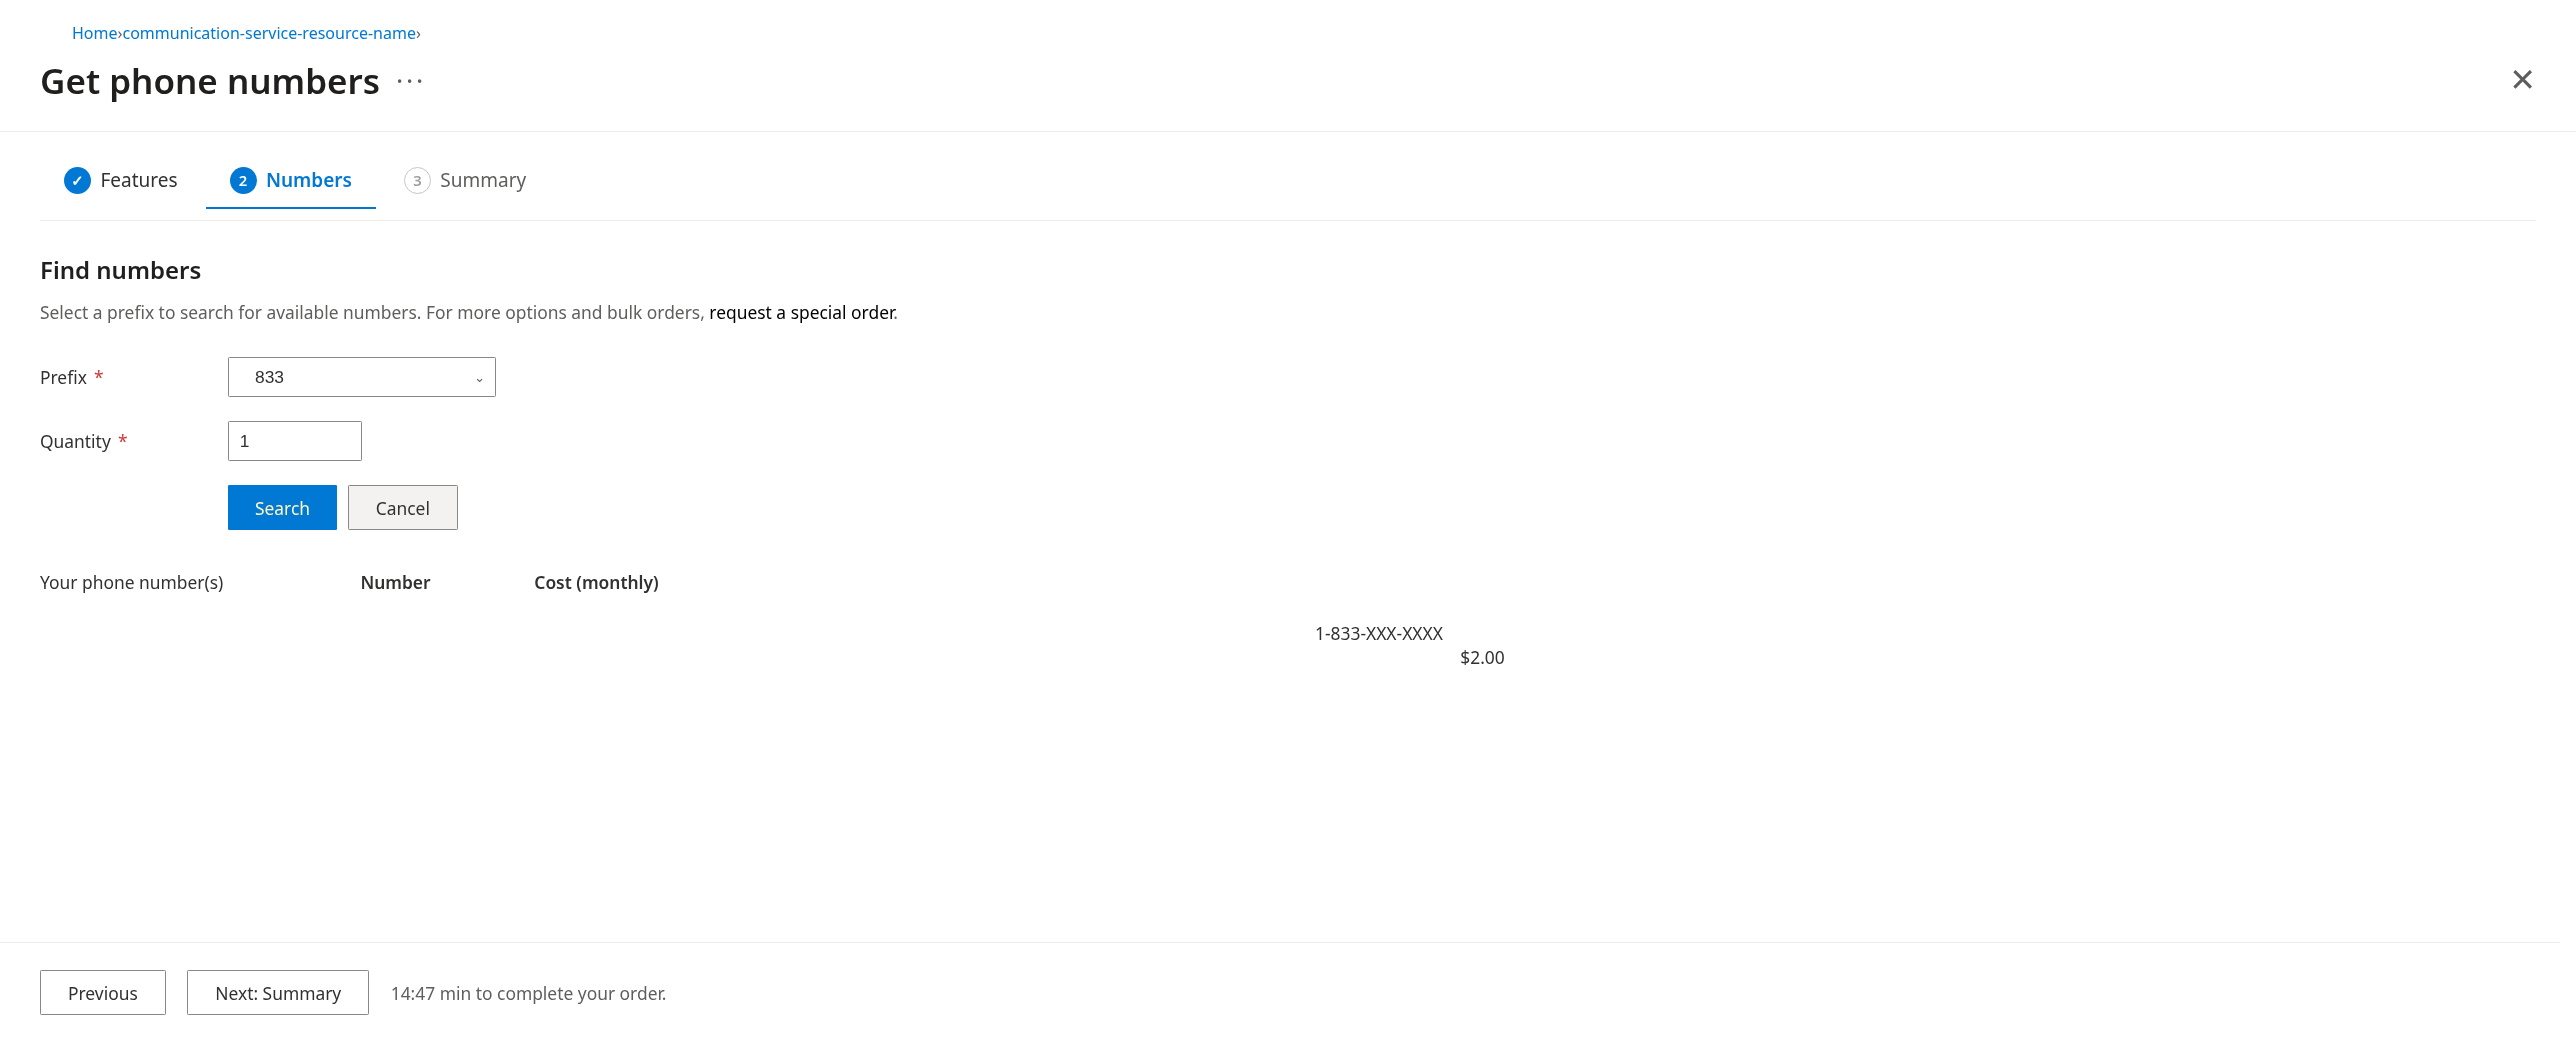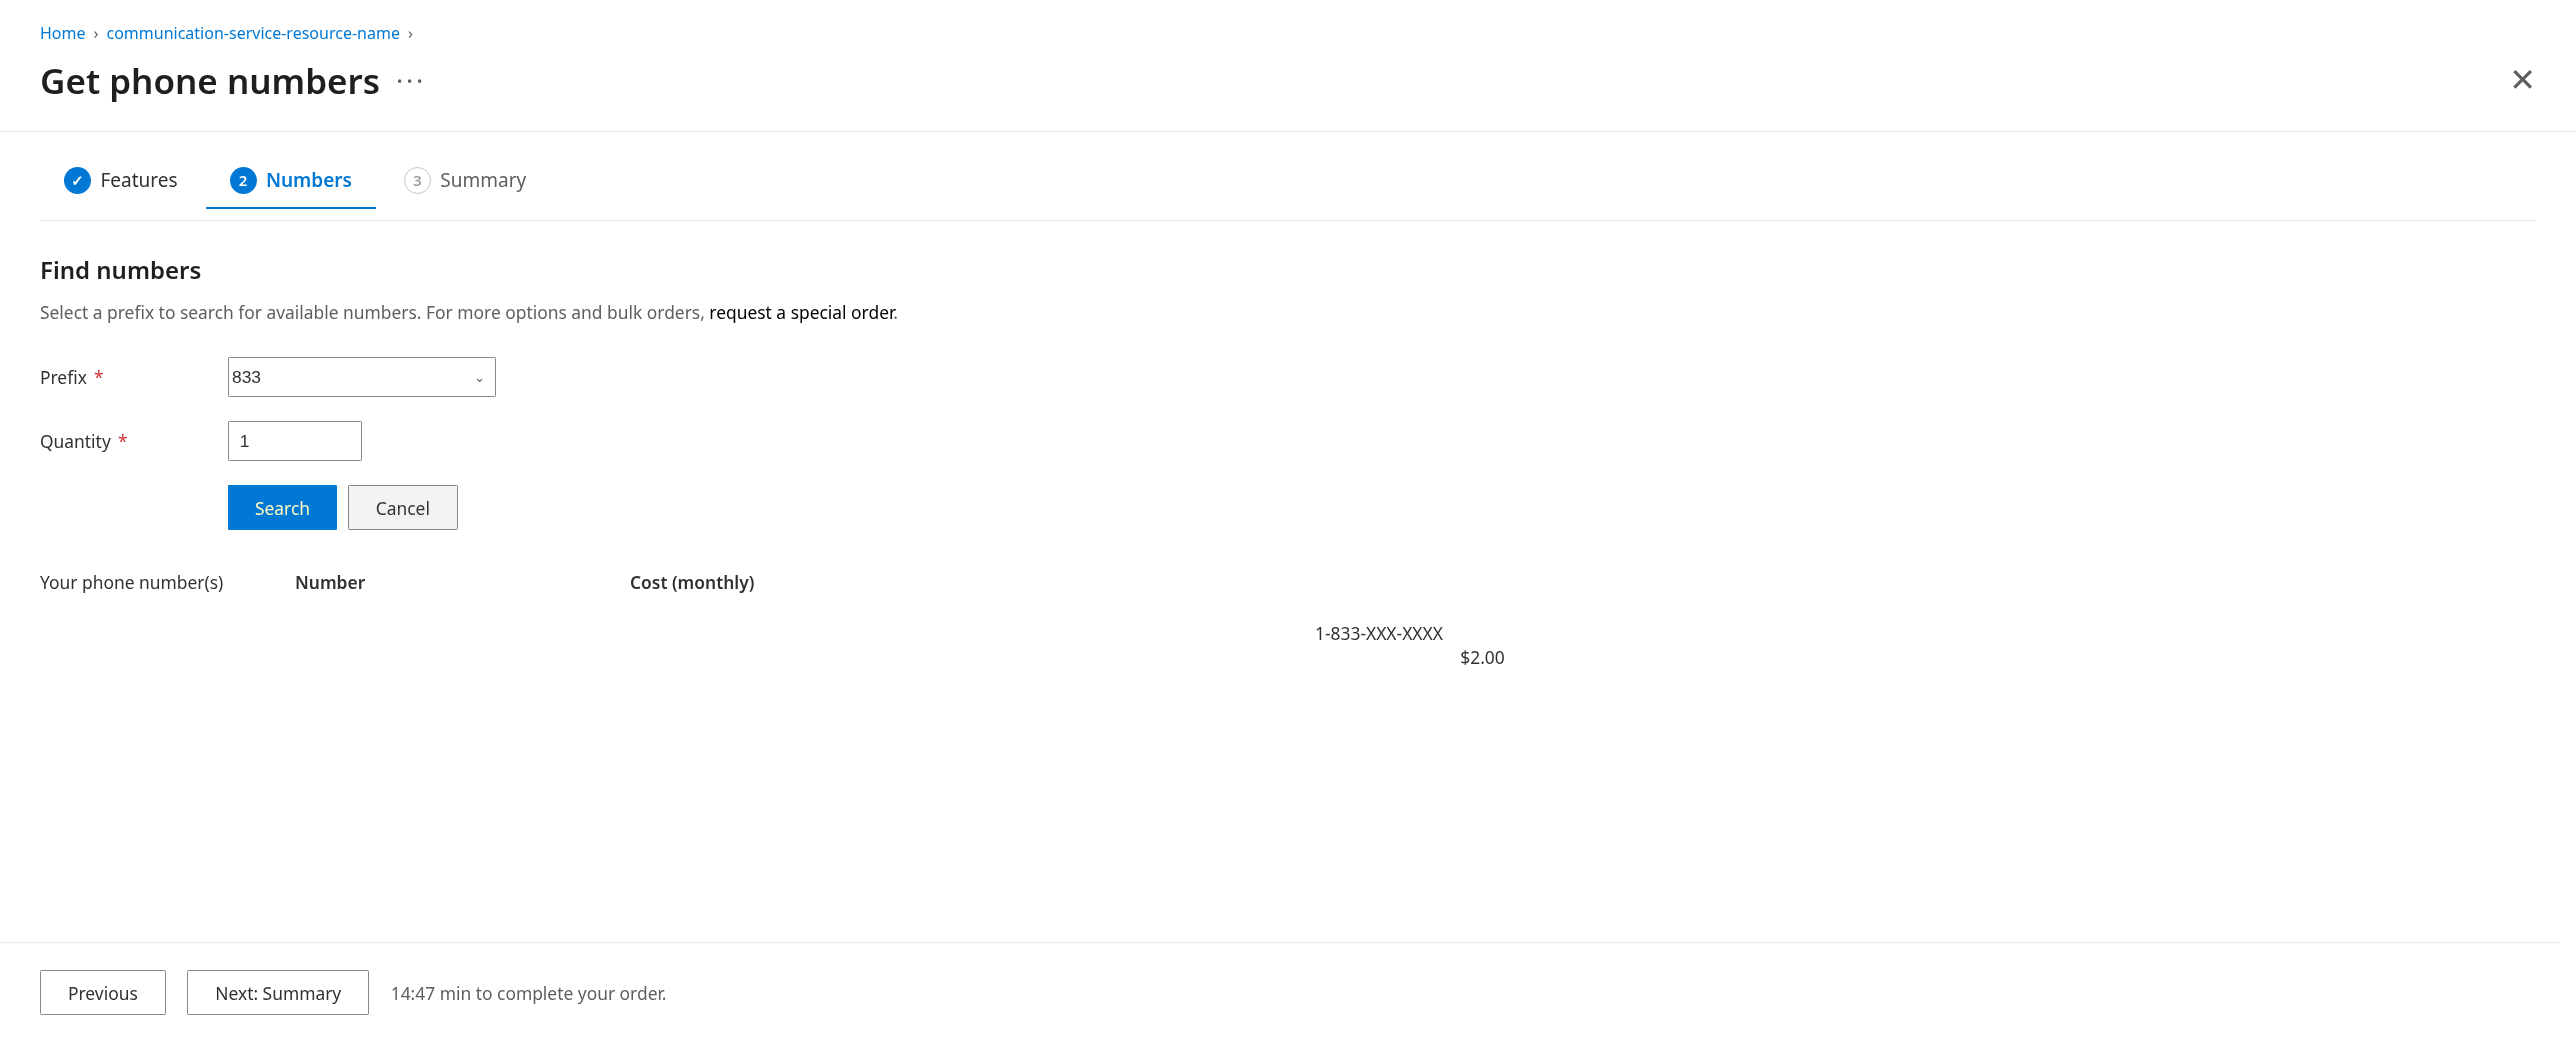--- a/index.html
+++ b/index.html
@@ -24,24 +24,24 @@
       height: 100%;
       display: flex;
       flex-direction: column;
       padding: 21.5px 40px 0 40px;
     }
 
     
     .breadcrumb {
       display: flex;
       align-items: center;
-      gap: 8px;
       font-size: 16px;
       color: #0078d4;
       margin-bottom: 13.4px;
+      margin-left: 32px;
     }
 
     .breadcrumb-item {
       color: #0078d4;
       cursor: pointer;
     }
 
     .breadcrumb-separator {
       color: #605e5c;
       font-size: 16px;
@@ -197,21 +197,21 @@
     }
 
     .select-wrapper {
       position: relative;
       width: 268px;
     }
 
     .select-wrapper select {
       width: 100%;
       height: 40px;
-      padding: 0 3px;
+      padding: 0 26px;
       font-size: 17.4px;
       border: 0.7px solid #8a8886;
       border-radius: 1.3px;
       background: #fff;
       color: #323130;
       cursor: pointer;
       appearance: none;
     }
 
     .select-chevron {
@@ -277,21 +277,21 @@
 
     .phone-table-label {
       font-size: 17.4px;
       color: #323130;
       width: 255px;
       flex-shrink: 0;
     }
 
     .table-columns {
       display: flex;
-      gap: 134px;
+      text-align: center;
     }
 
     .col-header {
       font-size: 17.4px;
       font-weight: 600;
       color: #323130;
       width: 201px;
     }
 
     .phone-table-rows {

